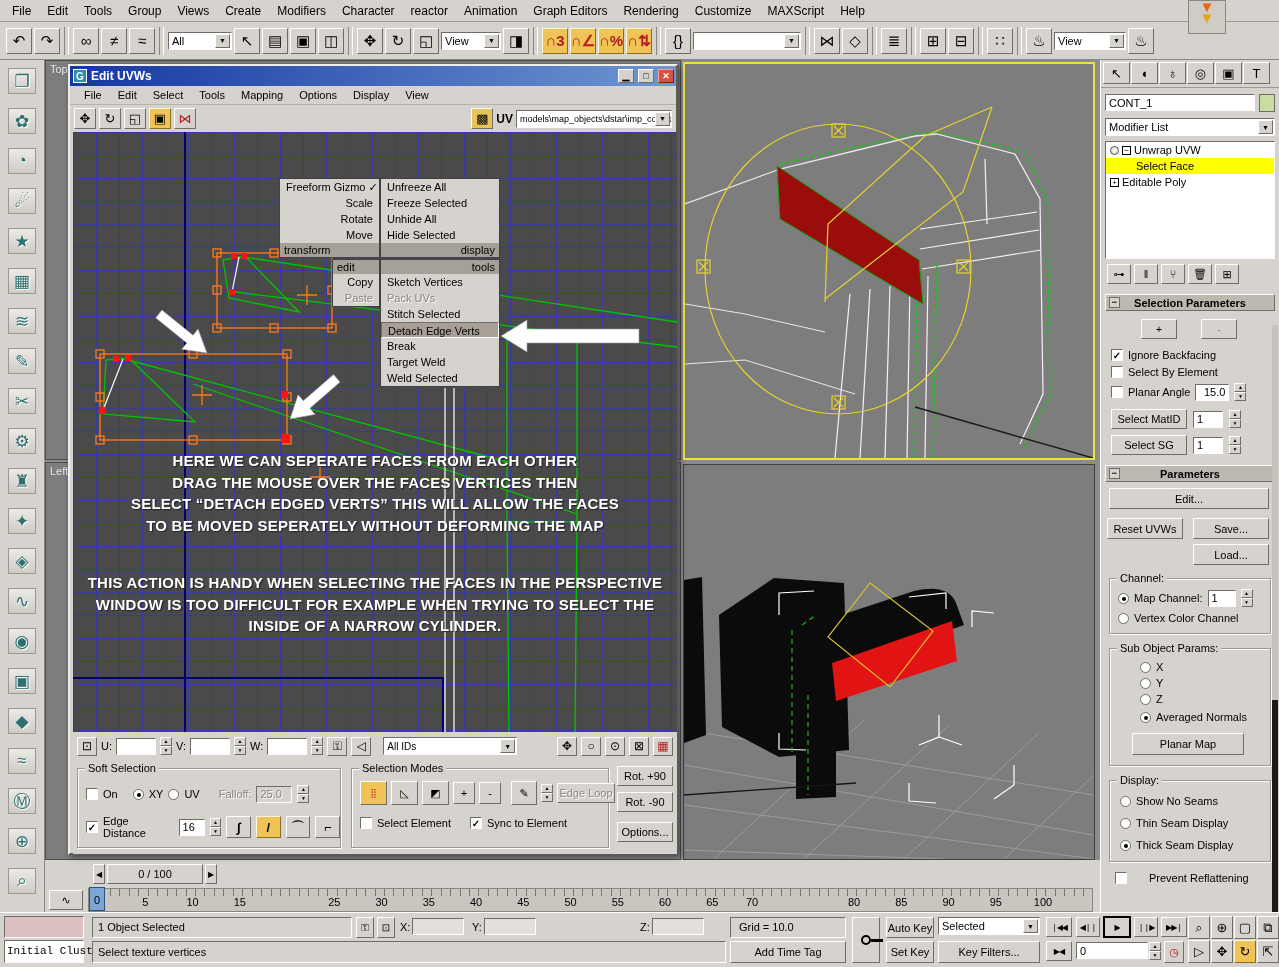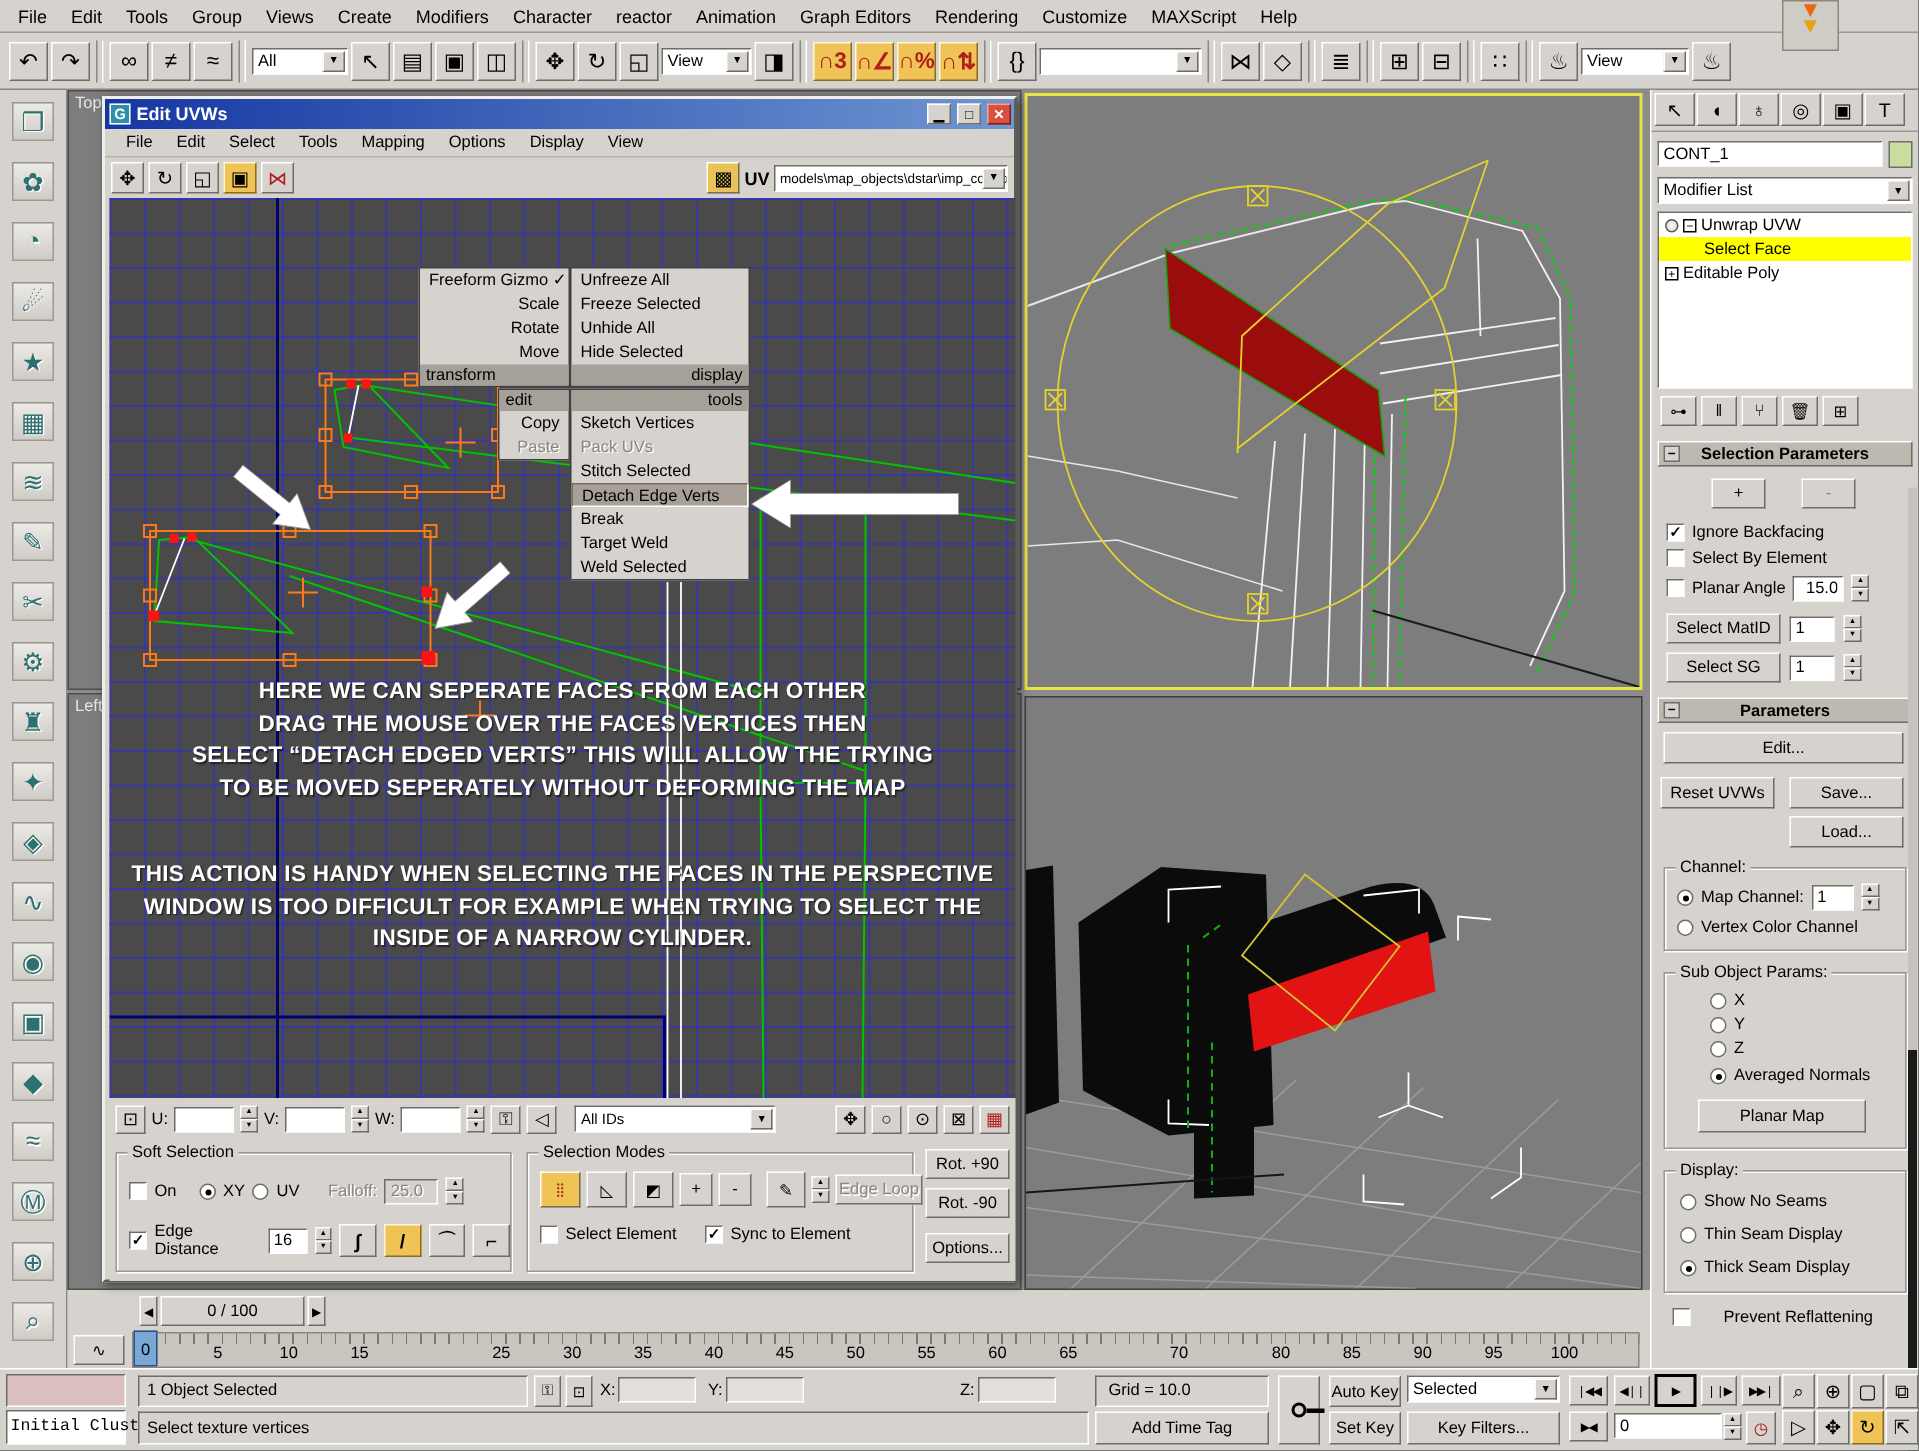--- a/index.html
+++ b/index.html
@@ -373,21 +373,21 @@
         <g fill="#fff" stroke="#9a9a9a" stroke-width="0.6">
           <polygon transform="translate(134,221) rotate(-141)" points="0,0 22,-13 22,-5 62,-5 62,5 22,5 22,13"></polygon>
           <polygon transform="translate(217,287) rotate(-41)" points="0,0 22,-13 22,-5 62,-5 62,5 22,5 22,13"></polygon>
           <polygon transform="translate(428,204)" points="0,0 26,-16 26,-7 138,-7 138,7 26,7 26,16"></polygon>
         </g>
       </svg>
 
       <div id="tut1">
           <div>HERE WE CAN SEPERATE FACES FROM EACH OTHER</div>
           <div>DRAG THE MOUSE OVER THE FACES VERTICES THEN</div>
-          <div>SELECT “DETACH EDGED VERTS” THIS WILL ALLOW THE TRYING</div>
+          <div>SELECT “DETACH EDGED VERTS” THIS WILL ALLOW THE FACES</div>
           <div>TO BE MOVED SEPERATELY WITHOUT DEFORMING THE MAP</div>
         </div>
       <div id="tut2">
           <div>THIS ACTION IS HANDY WHEN SELECTING THE FACES IN THE PERSPECTIVE</div>
           <div>WINDOW IS TOO DIFFICULT FOR EXAMPLE WHEN TRYING TO SELECT THE</div>
           <div>INSIDE OF A NARROW CYLINDER.</div>
         </div>
 
       <div id="quad">
         <div class="qcol" style="left:0;top:0;width:101px" id="qTransform">
@@ -685,21 +685,21 @@
         <span class="num" style="left: 192px; margin-top: 32px;">20</span>
         <span class="num" style="left: 245.25px;">25</span>
         <span class="num" style="left: 292.5px;">30</span>
         <span class="num" style="left: 339.75px;">35</span>
         <span class="num" style="left: 387px;">40</span>
         <span class="num" style="left: 434.25px;">45</span>
         <span class="num" style="left: 481.5px;">50</span>
         <span class="num" style="left: 528.75px;">55</span>
         <span class="num" style="left: 576px;">60</span>
         <span class="num" style="left: 623.25px;">65</span>
-        <span class="num" style="left: 697px;">70</span>
+        <span class="num" style="left: 663px;">70</span>
         <span class="num" style="left: 717.75px; margin-top: 20px;">75</span>
         <span class="num" style="left: 765px;">80</span>
         <span class="num" style="left: 812.25px;">85</span>
         <span class="num" style="left: 859.5px;">90</span>
         <span class="num" style="left: 906.75px;">95</span>
         <span class="num" style="left: 954px;">100</span>
       </div>
     <div id="frame0">0</div>
   </div>
 

